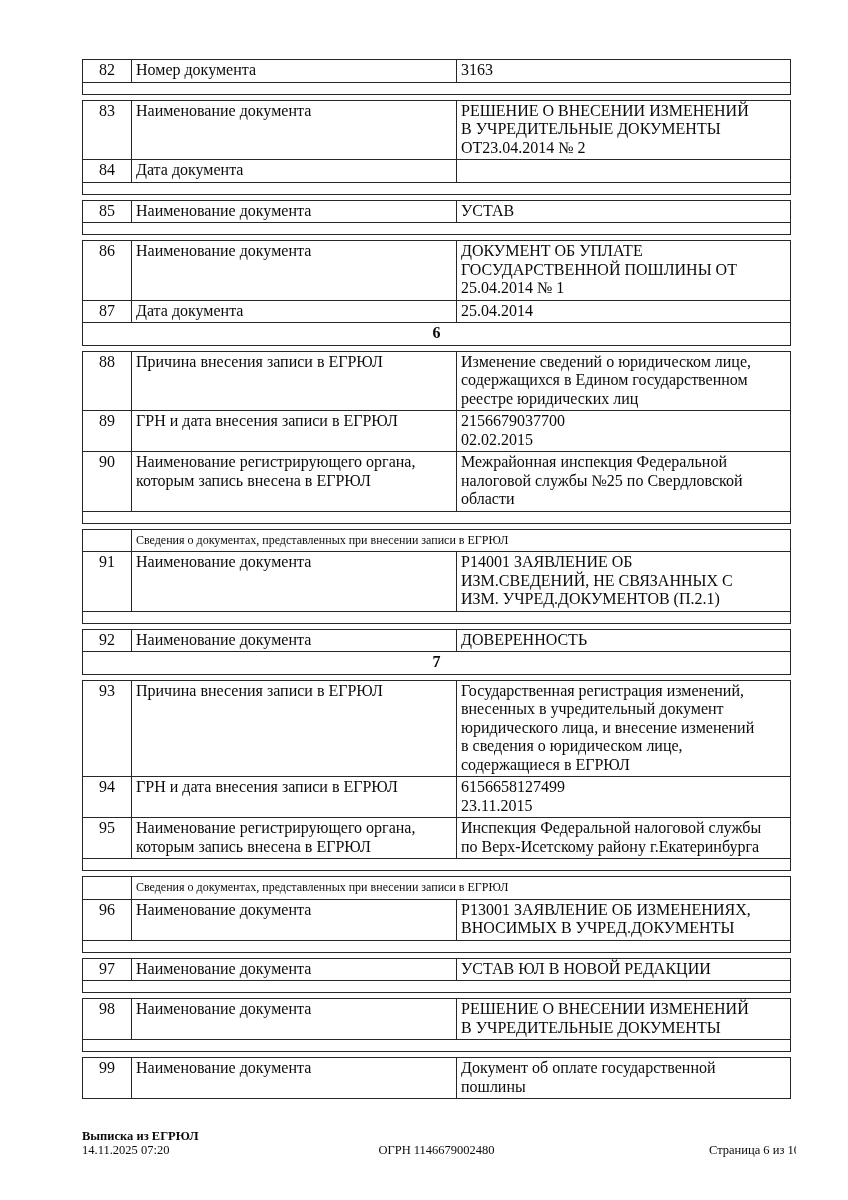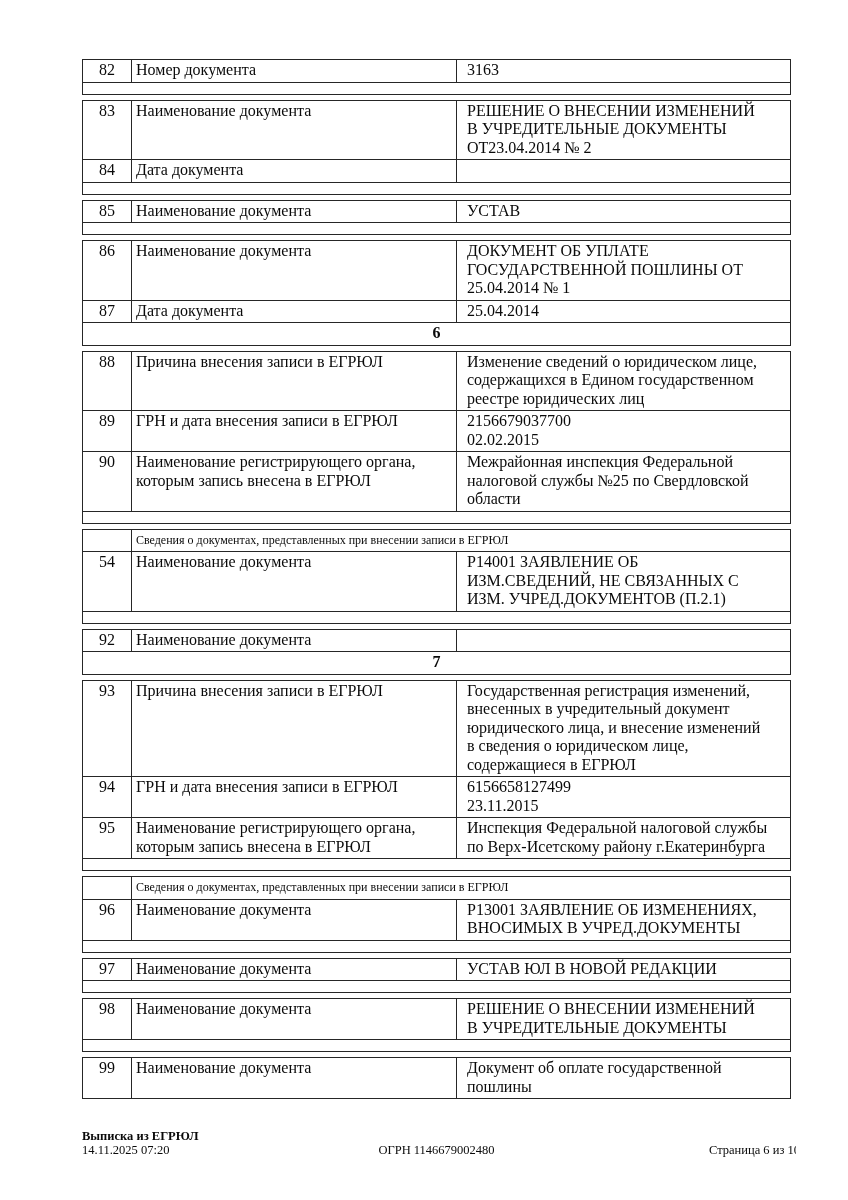--- a/index.html
+++ b/index.html
@@ -42,21 +42,20 @@
     line-height: 18.5px;
     padding: 1px 4px 2px;
     white-space: pre-line;
   }
   .cell-value {
     flex: 1 1 auto;
     font-size: 16px;
     line-height: 18.5px;
     padding: 1px 4px 2px;
     white-space: pre-line;
-    margin-left: 6px;
   }
   .cell-subheader {
     flex: 1 1 auto;
     font-size: 12px;
     line-height: 18.5px;
     padding: 1px 4px 2px;
     white-space: nowrap;
     overflow: hidden;
   }
   .row-empty { height: 12px; }
@@ -156,32 +155,33 @@
 области</div>
         </div>
         <div class="row row-empty"></div>
       </div>
       <div class="block">
         <div class="row">
           <div class="cell-num"></div>
           <div class="cell-subheader">Сведения о документах, представленных при внесении записи в ЕГРЮЛ</div>
         </div>
         <div class="row">
-          <div class="cell-num">54</div>
+          <div class="cell-num">91</div>
           <div class="cell-label">Наименование документа</div>
           <div class="cell-value">Р14001 ЗАЯВЛЕНИЕ ОБ
 ИЗМ.СВЕДЕНИЙ, НЕ СВЯЗАННЫХ С
 ИЗМ. УЧРЕД.ДОКУМЕНТОВ (П.2.1)</div>
         </div>
         <div class="row row-empty"></div>
       </div>
       <div class="block">
         <div class="row">
           <div class="cell-num">92</div>
           <div class="cell-label">Наименование документа</div>
+          <div class="cell-value">ДОВЕРЕННОСТЬ</div>
         </div>
         <div class="row-section">7</div>
       </div>
       <div class="block">
         <div class="row">
           <div class="cell-num">93</div>
           <div class="cell-label">Причина внесения записи в ЕГРЮЛ</div>
           <div class="cell-value">Государственная регистрация изменений,
 внесенных в учредительный документ
 юридического лица, и внесение изменений

